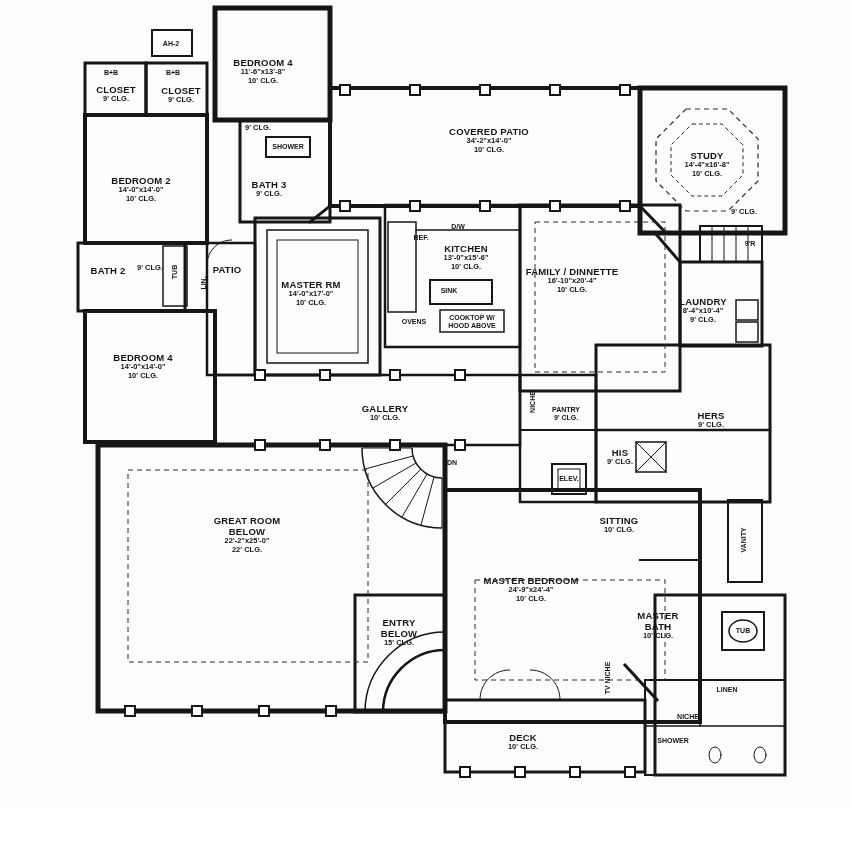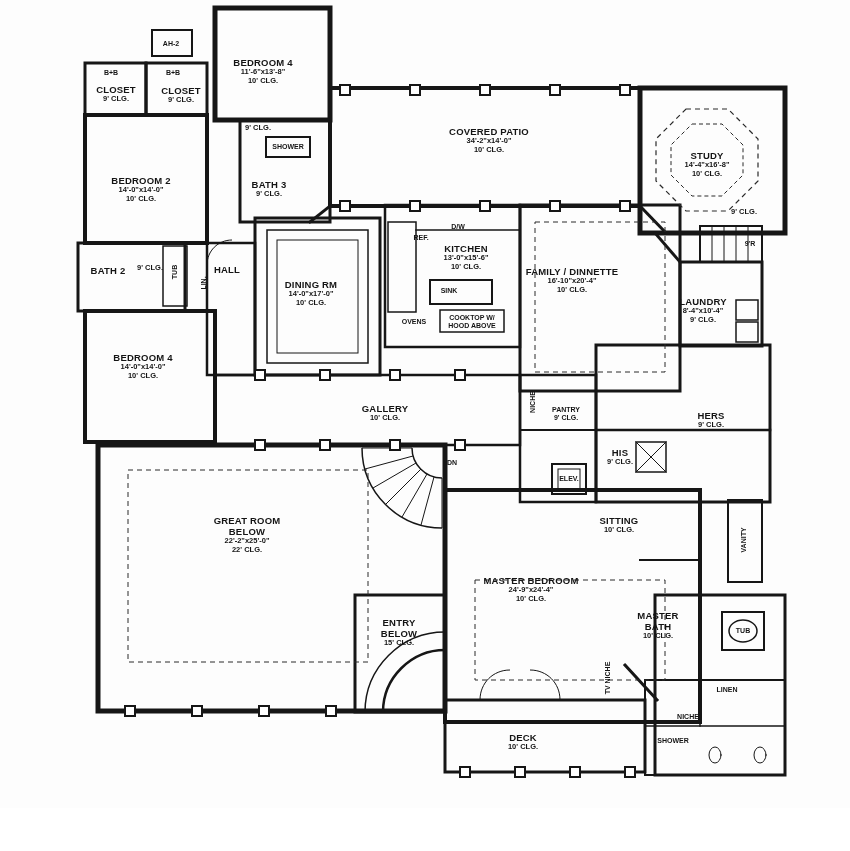--- a/index.html
+++ b/index.html
@@ -206,26 +206,26 @@
     <div class="tiny">HOOD ABOVE</div>
   </div>
 
   <div class="lbl" style="left:572px;top:280px">
     <div class="nm">FAMILY / DINNETTE</div>
     <div class="sub">16'-10"x20'-4"</div>
     <div class="sub">10' CLG.</div>
   </div>
 
   <div class="lbl" style="left:311px;top:293px">
-    <div class="nm">DINING RM</div>
+    <div class="nm">MASTER RM</div>
     <div class="sub">14'-0"x17'-0"</div>
     <div class="sub">10' CLG.</div>
   </div>
 
-  <div class="lbl nm" style="left:227px;top:270px">HALL</div>
+  <div class="lbl nm" style="left:227px;top:270px">PATIO</div>
   <div class="lbl tiny vert" style="left:204px;top:283px">LIN.</div>
 
   <div class="lbl nm" style="left:108px;top:271px">BATH 2</div>
   <div class="lbl sub" style="left:150px;top:268px">9' CLG.</div>
   <div class="lbl tiny vert" style="left:175px;top:272px">TUB</div>
 
   <div class="lbl" style="left:703px;top:310px">
     <div class="nm">LAUNDRY</div>
     <div class="sub">8'-4"x10'-4"</div>
     <div class="sub">9' CLG.</div>

